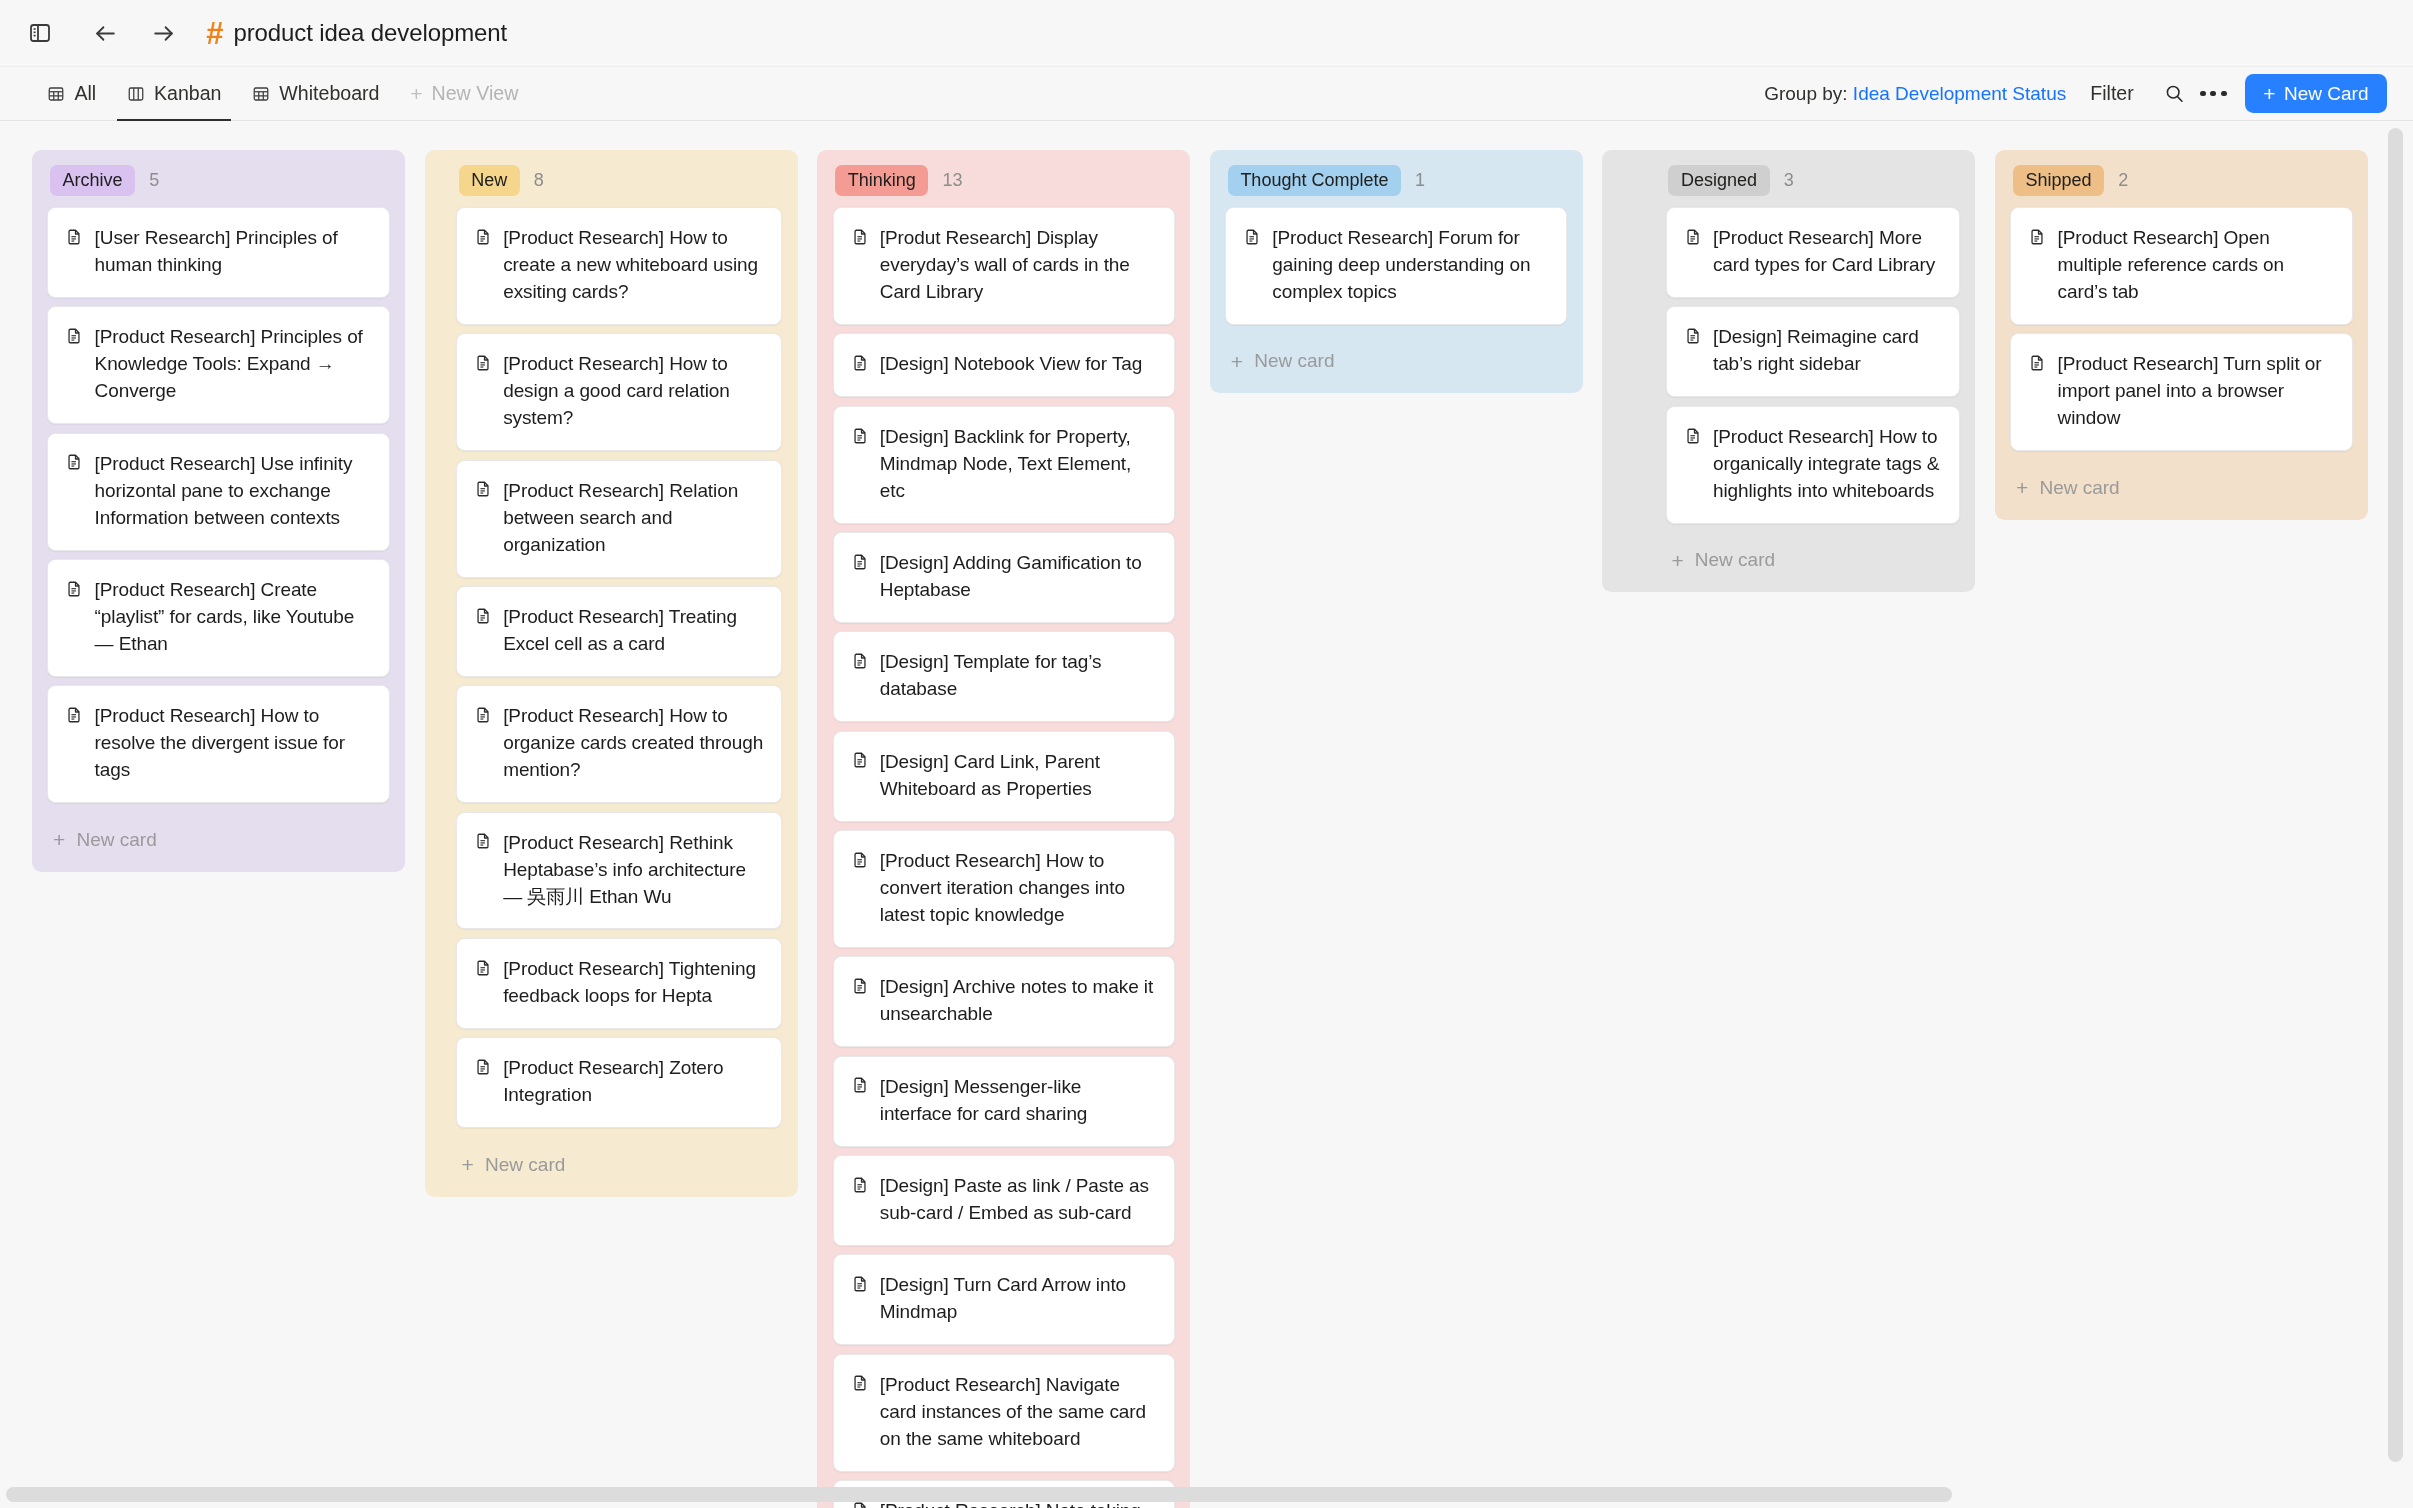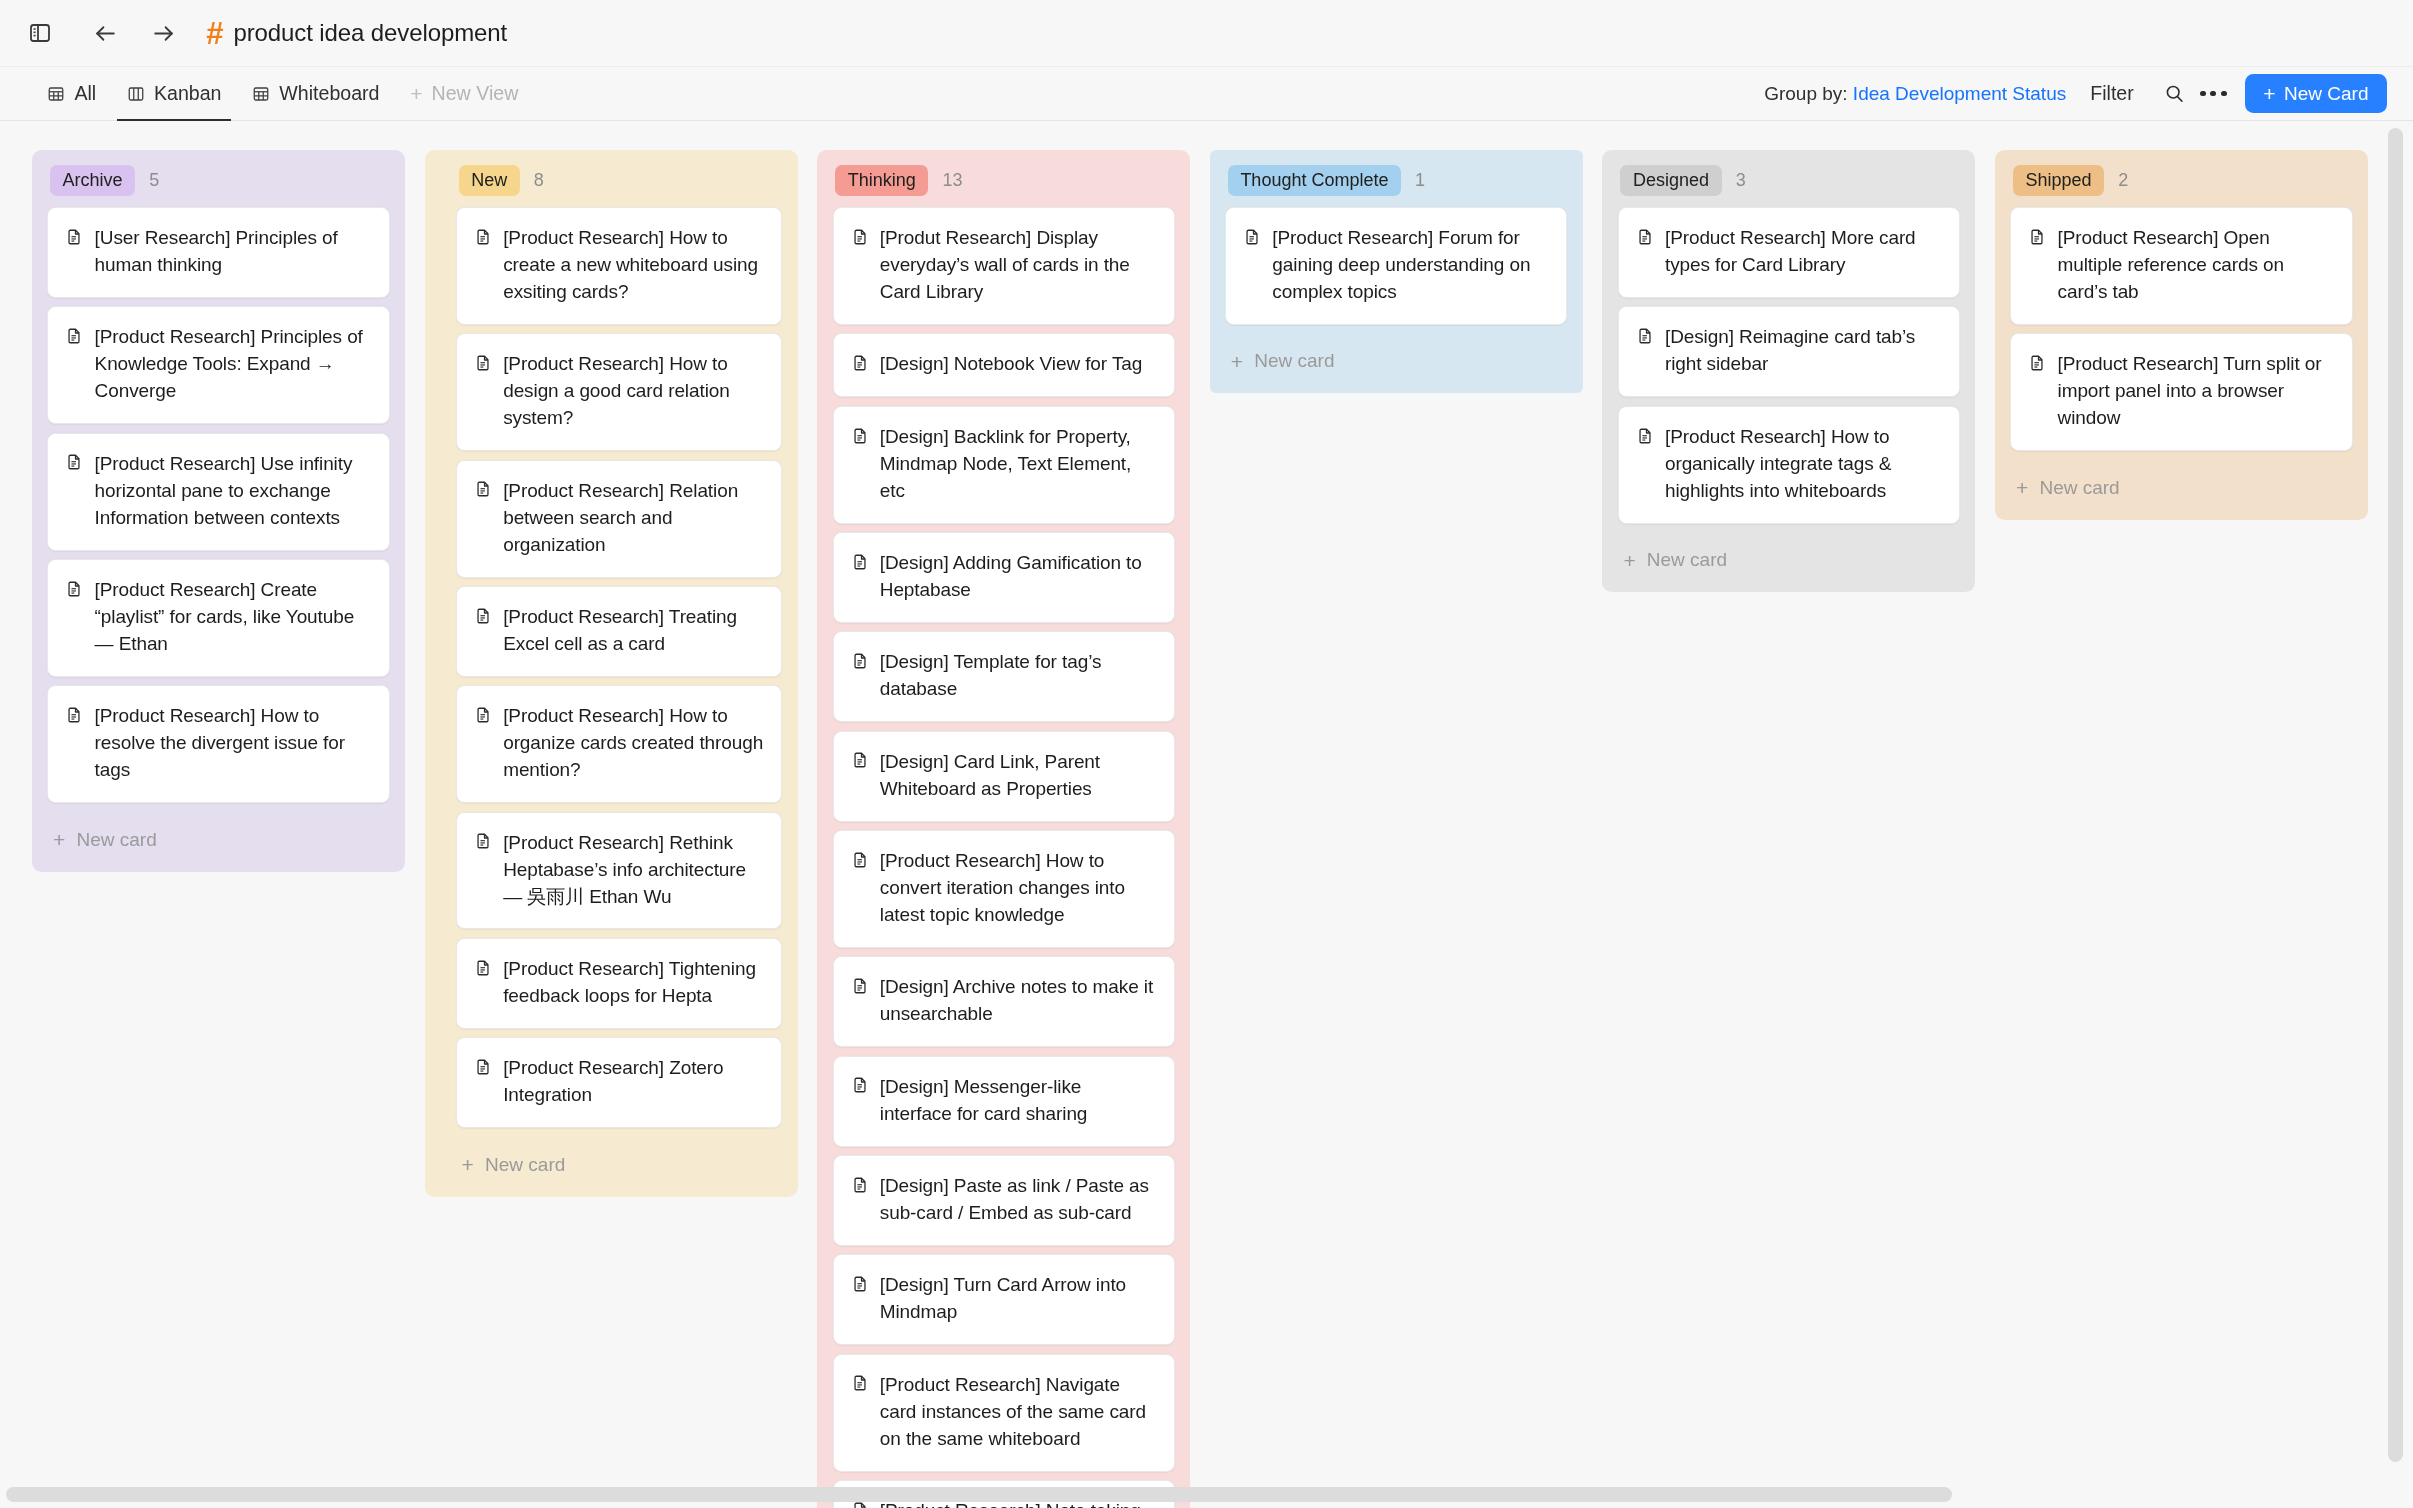--- a/index.html
+++ b/index.html
@@ -605,21 +605,21 @@
                 <path d="M14 3H7a1.6 1.6 0 0 0-1.6 1.6v14.8A1.6 1.6 0 0 0 7 21h10a1.6 1.6 0 0 0 1.6-1.6V7.6z"></path>
                 <polyline points="14,3 14,8 18.6,8"></polyline>
                 <line x1="8.6" y1="11.6" x2="14.6" y2="11.6" stroke-width="1.5"></line>
                 <line x1="8.6" y1="14.6" x2="14.6" y2="14.6" stroke-width="1.5"></line>
                 <line x1="8.6" y1="17.4" x2="12.4" y2="17.4" stroke-width="1.5"></line>
               </svg></span>
             <span class="ctitle">[Product Research] Note taking behaivor on different Card Type</span>
           </div>
         </div>
       </div>
-      <div class="column" style="background: rgb(214, 231, 242); border-radius: 6px;">
+      <div class="column" style="background: rgb(214, 231, 242);">
         <div class="col-head">
           <span class="col-chip" style="background: rgb(162, 208, 238);">Thought Complete</span>
           <span class="col-count">1</span>
         </div>
         <div class="cards">
           <div class="card">
             <span class="doc-icon"><svg width="18" height="18" viewBox="0 0 24 24" fill="none" stroke="currentColor" stroke-width="1.7" stroke-linejoin="round">
                 <path d="M14 3H7a1.6 1.6 0 0 0-1.6 1.6v14.8A1.6 1.6 0 0 0 7 21h10a1.6 1.6 0 0 0 1.6-1.6V7.6z"></path>
                 <polyline points="14,3 14,8 18.6,8"></polyline>
                 <line x1="8.6" y1="11.6" x2="14.6" y2="11.6" stroke-width="1.5"></line>
@@ -627,21 +627,21 @@
                 <line x1="8.6" y1="17.4" x2="12.4" y2="17.4" stroke-width="1.5"></line>
               </svg></span>
             <span class="ctitle">[Product Research] Forum for gaining deep understanding on complex topics</span>
           </div>
         </div>
         <div class="new-card-row">
           <span class="plus">+</span>
           <span>New card</span>
         </div>
       </div>
-      <div class="column" style="background: rgb(228, 228, 228);">
+      <div class="column" style="background: rgb(228, 228, 228); padding-left: 48px;">
         <div class="col-head">
           <span class="col-chip" style="background: rgb(207, 207, 207);">Designed</span>
           <span class="col-count">3</span>
         </div>
         <div class="cards">
           <div class="card">
             <span class="doc-icon"><svg width="18" height="18" viewBox="0 0 24 24" fill="none" stroke="currentColor" stroke-width="1.7" stroke-linejoin="round">
                 <path d="M14 3H7a1.6 1.6 0 0 0-1.6 1.6v14.8A1.6 1.6 0 0 0 7 21h10a1.6 1.6 0 0 0 1.6-1.6V7.6z"></path>
                 <polyline points="14,3 14,8 18.6,8"></polyline>
                 <line x1="8.6" y1="11.6" x2="14.6" y2="11.6" stroke-width="1.5"></line>

